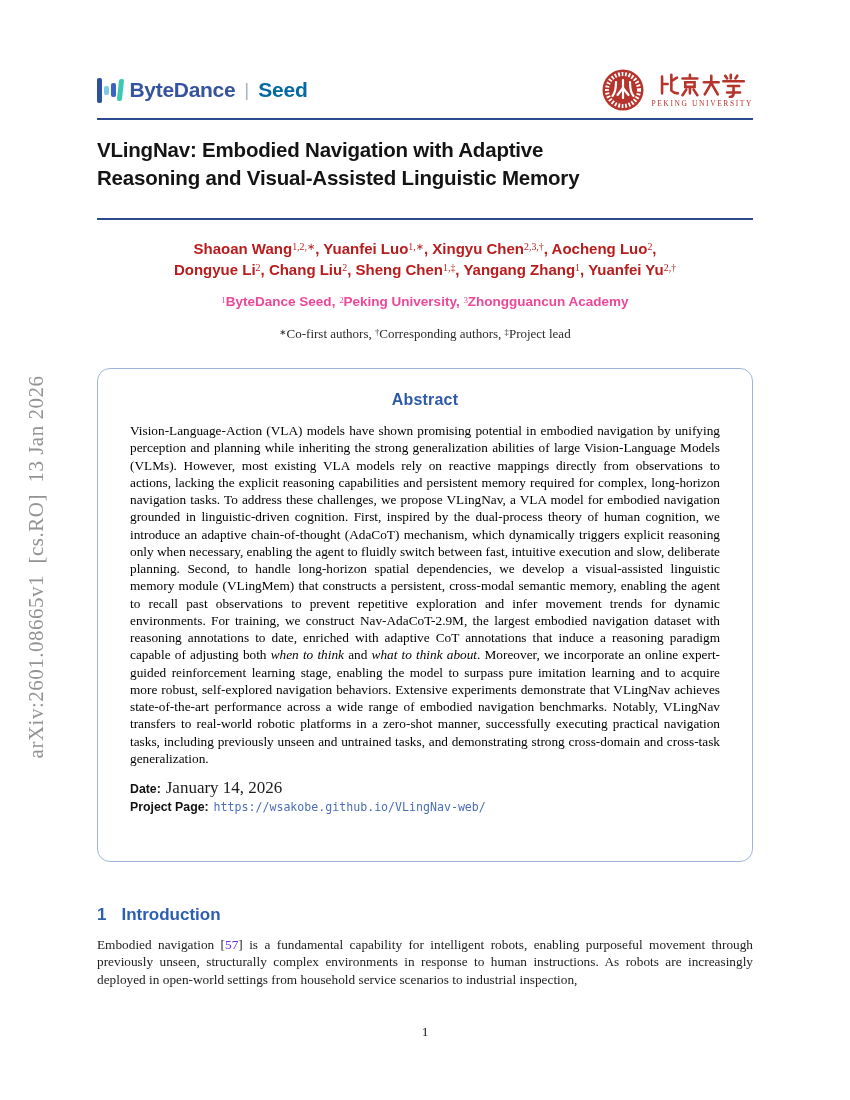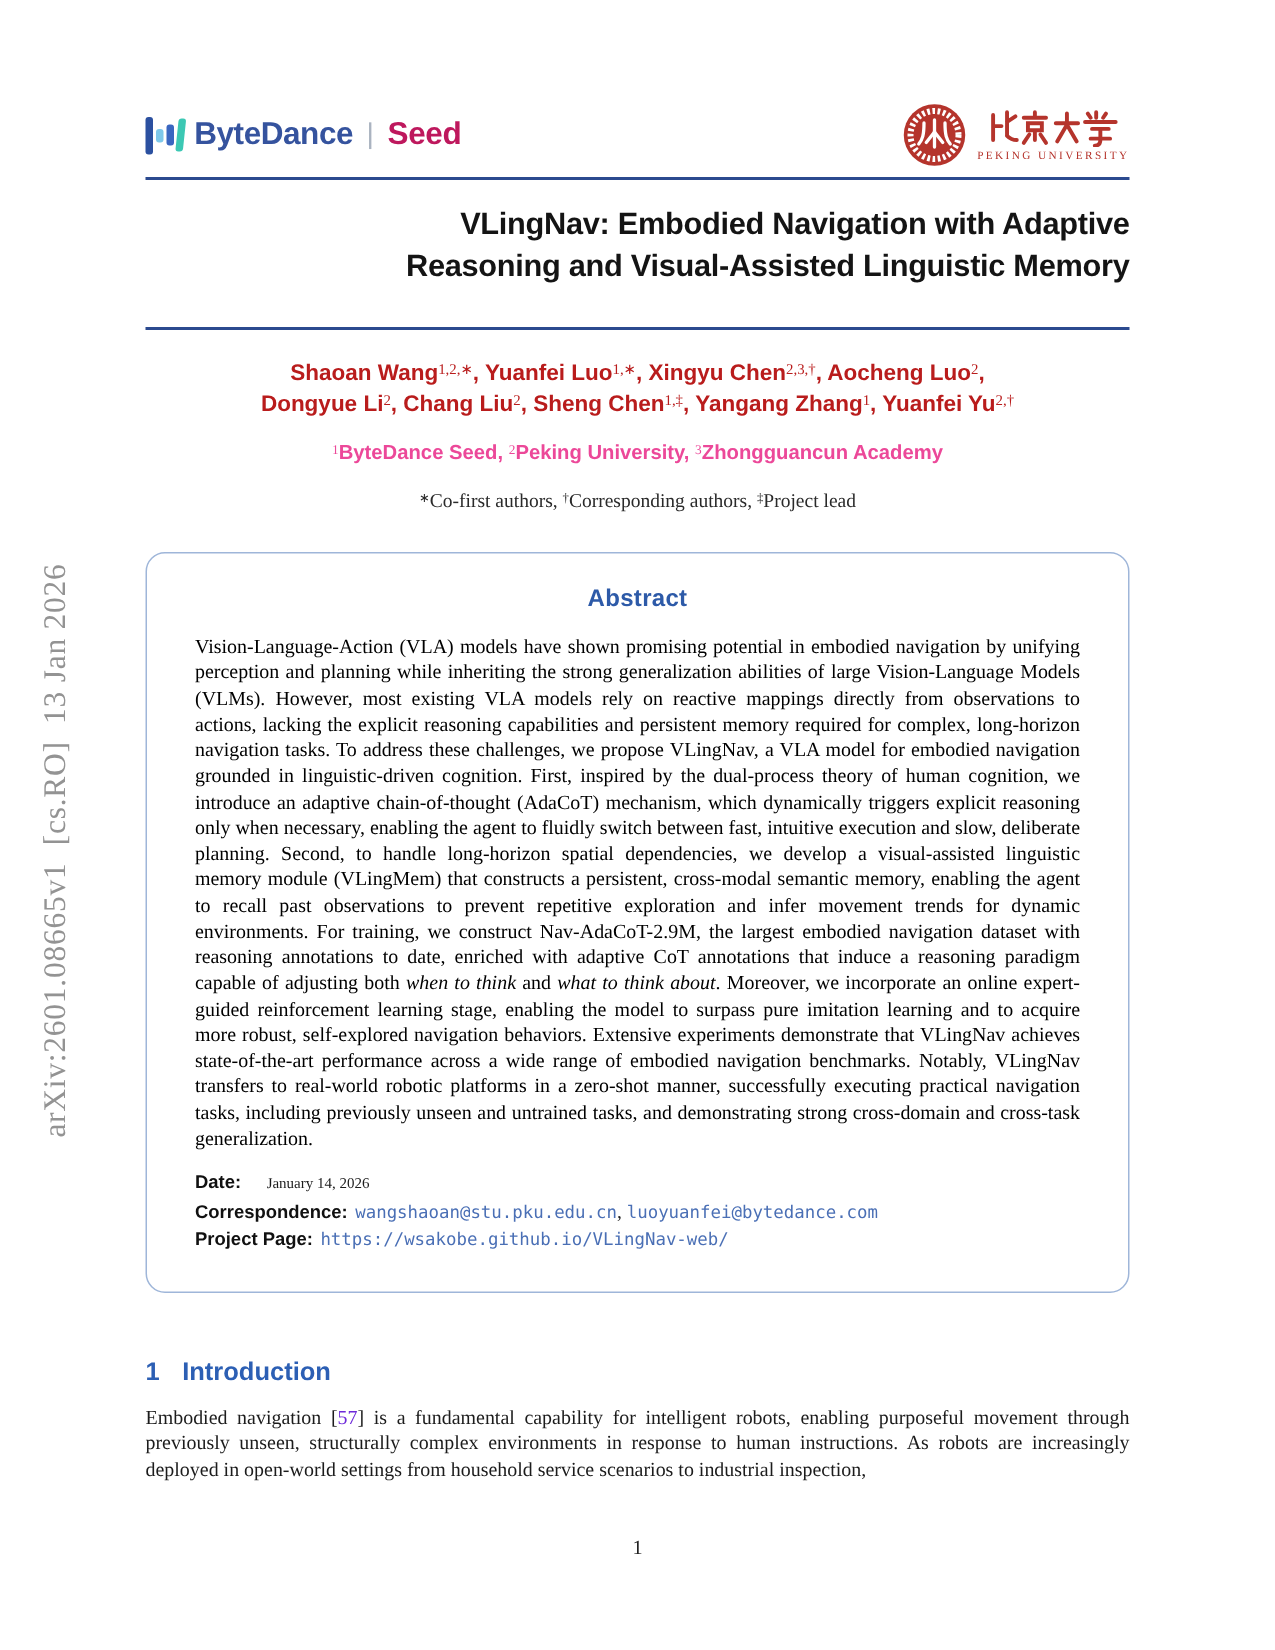--- a/index.html
+++ b/index.html
@@ -19,31 +19,31 @@
        justify-content:space-between;align-items:center;}
   .bd-logo{display:flex;align-items:center;gap:7px;}
   .bd-mark{display:flex;align-items:center;gap:2.5px;height:28px;}
   .bd-mark i{display:block;width:4.5px;border-radius:2px;}
   .bd-b1{height:25px;background:#2b50a0;}
   .bd-b2{height:9px;background:#7ec8ea;}
   .bd-b3{height:14px;background:#3a66c0;}
   .bd-b4{height:22px;background:#3cc8b4;transform:skewX(-6deg);}
   .bd-name{font-family:"Liberation Sans",sans-serif;font-weight:bold;font-size:21px;color:#35539e;letter-spacing:-0.3px;}
   .bd-sep{font-family:"Liberation Sans",sans-serif;font-size:19px;color:#aab3c0;margin:0 2px;}
-  .bd-seed{font-family:"Liberation Sans",sans-serif;font-weight:bold;font-size:21px;color:#be185d;letter-spacing:-0.2px;}
+  .bd-seed{font-family:"Liberation Sans",sans-serif;font-weight:bold;font-size:21px;color:#0369a1;letter-spacing:-0.2px;}
 
   .pku-logo{display:flex;align-items:center;gap:6px;}
   .pku-right{display:flex;flex-direction:column;align-items:center;gap:1px;}
   .pku-en{font-family:"Liberation Serif",serif;font-size:7.5px;color:#b5342c;letter-spacing:1.6px;white-space:nowrap;}
 
   .rule{position:absolute;left:0;right:0;height:1.8px;background:#2b4a8f;}
   .rule1{top:118px;}
   .rule2{top:218px;}
 
-  .title{position:absolute;top:136px;left:0;right:0;text-align:right;
+  .title{position:absolute;top:136px;left:0;right:0;text-align:left;
     font-family:"Liberation Sans",sans-serif;font-weight:bold;font-size:20.5px;
     line-height:28px;color:#141414;letter-spacing:-0.2px;margin:0;}
 
   .authors{position:absolute;left:0;right:0;text-align:center;
     font-family:"Liberation Sans",sans-serif;font-weight:bold;font-size:15px;color:#b91c1c;}
   .authors-1{top:240px;}
   .authors-2{top:261px;}
   .affils{position:absolute;top:294px;left:0;right:0;text-align:center;
     font-family:"Liberation Sans",sans-serif;font-weight:600;font-size:13.5px;color:#ec4899;}
   .footnote{position:absolute;top:326px;left:0;right:0;text-align:center;
@@ -58,21 +58,21 @@
   
   .abs-box{position:absolute;top:368px;left:0;width:656px;height:494px;box-sizing:border-box;
     border:1.4px solid #9fb6d9;border-radius:13px;padding:19px 32px 12px 32px;background:#fff;}
   .abs-title{text-align:center;font-family:"Liberation Sans",sans-serif;font-weight:bold;
     font-size:16px;color:#2d5aa8;margin:3px 0 13px 0;letter-spacing:0.2px;}
   .abs-text{margin:0;text-align:justify;font-family:"Liberation Serif",serif;
     font-size:13.3px;line-height:17.25px;color:#000000;}
   .meta{margin-top:12px;}
   .meta-line{line-height:18px;font-size:13px;}
   .meta-label{font-family:"Liberation Sans",sans-serif;font-weight:bold;font-size:12.3px;color:#111;margin-right:5px;}
-  .meta-serif{font-family:"Liberation Serif",serif;font-size:10px;color:#1c1c1c;margin-left:12px;}
+  .meta-serif{font-family:"Liberation Serif",serif;font-size:17px;color:#1c1c1c;}
 
   .sec-head{position:absolute;top:905px;left:0;font-family:"Liberation Sans",sans-serif;
     font-weight:bold;font-size:17px;color:#2c5fb4;}
   .sec-num{margin-right:15px;}
   .intro-text{position:absolute;top:936px;left:0;width:656px;margin:0;text-align:justify;
     font-family:"Liberation Serif",serif;font-size:13.3px;line-height:17.25px;color:#1c1c1c;}
 
   .page-num{position:absolute;top:1024px;left:0;width:850px;text-align:center;
     font-family:"Liberation Serif",serif;font-size:13.5px;color:#222;}
 </style>
@@ -141,23 +141,20 @@
     <div class="footnote"><span class="sup">∗</span><span>Co-first authors, </span><span class="sup">†</span><span>Corresponding authors, </span><span class="sup">‡</span><span>Project lead</span></div>
 
     <div class="abs-box">
       <div class="abs-title">Abstract</div>
       <p class="abs-text"><span>Vision-Language-Action (VLA) models have shown promising potential in embodied navigation by unifying perception and planning while inheriting the strong generalization abilities of large Vision-Language Models (VLMs). However, most existing VLA models rely on reactive mappings directly from observations to actions, lacking the explicit reasoning capabilities and persistent memory required for complex, long-horizon navigation tasks. To address these challenges, we propose VLingNav, a VLA model for embodied navigation grounded in linguistic-driven cognition. First, inspired by the dual-process theory of human cognition, we introduce an adaptive chain-of-thought (AdaCoT) mechanism, which dynamically triggers explicit reasoning only when necessary, enabling the agent to fluidly switch between fast, intuitive execution and slow, deliberate planning. Second, to handle long-horizon spatial dependencies, we develop a visual-assisted linguistic memory module (VLingMem) that constructs a persistent, cross-modal semantic memory, enabling the agent to recall past observations to prevent repetitive exploration and infer movement trends for dynamic environments. For training, we construct Nav-AdaCoT-2.9M, the largest embodied navigation dataset with reasoning annotations to date, enriched with adaptive CoT annotations that induce a reasoning paradigm capable of adjusting both </span><span class="it">when to think</span><span> and </span><span class="it">what to think about</span><span>. Moreover, we incorporate an online expert-guided reinforcement learning stage, enabling the model to surpass pure imitation learning and to acquire more robust, self-explored navigation behaviors. Extensive experiments demonstrate that VLingNav achieves state-of-the-art performance across a wide range of embodied navigation benchmarks. Notably, VLingNav transfers to real-world robotic platforms in a zero-shot manner, successfully executing practical navigation tasks, including previously unseen and untrained tasks, and demonstrating strong cross-domain and cross-task generalization.</span></p>
       <div class="meta">
         <div class="meta-line">
           <span class="meta-label">Date:</span><span class="meta-serif">January 14, 2026</span>
         </div>
         <div class="meta-line">
-          <span class="meta-label">Correspondence:</span><span><span class="link">wangshaoan@stu.pku.edu.cn</span><span class="plain">, </span><span class="link">luoyuanfei@bytedance.com</span></span>
-        </div>
-        <div class="meta-line">
           <span class="meta-label">Project Page:</span><a class="link">https://wsakobe.github.io/VLingNav-web/</a>
         </div>
       </div>
     </div>
 
     <div class="sec-head">
       <span class="sec-num">1</span><span class="sec-title">Introduction</span>
     </div>
 
     <p class="intro-text"><span>Embodied navigation [</span><span class="cite">57</span><span>] is a fundamental capability for intelligent robots, enabling purposeful movement through previously unseen, structurally complex environments in response to human instructions. As robots are increasingly deployed in open-world settings from household service scenarios to industrial inspection,</span></p>

